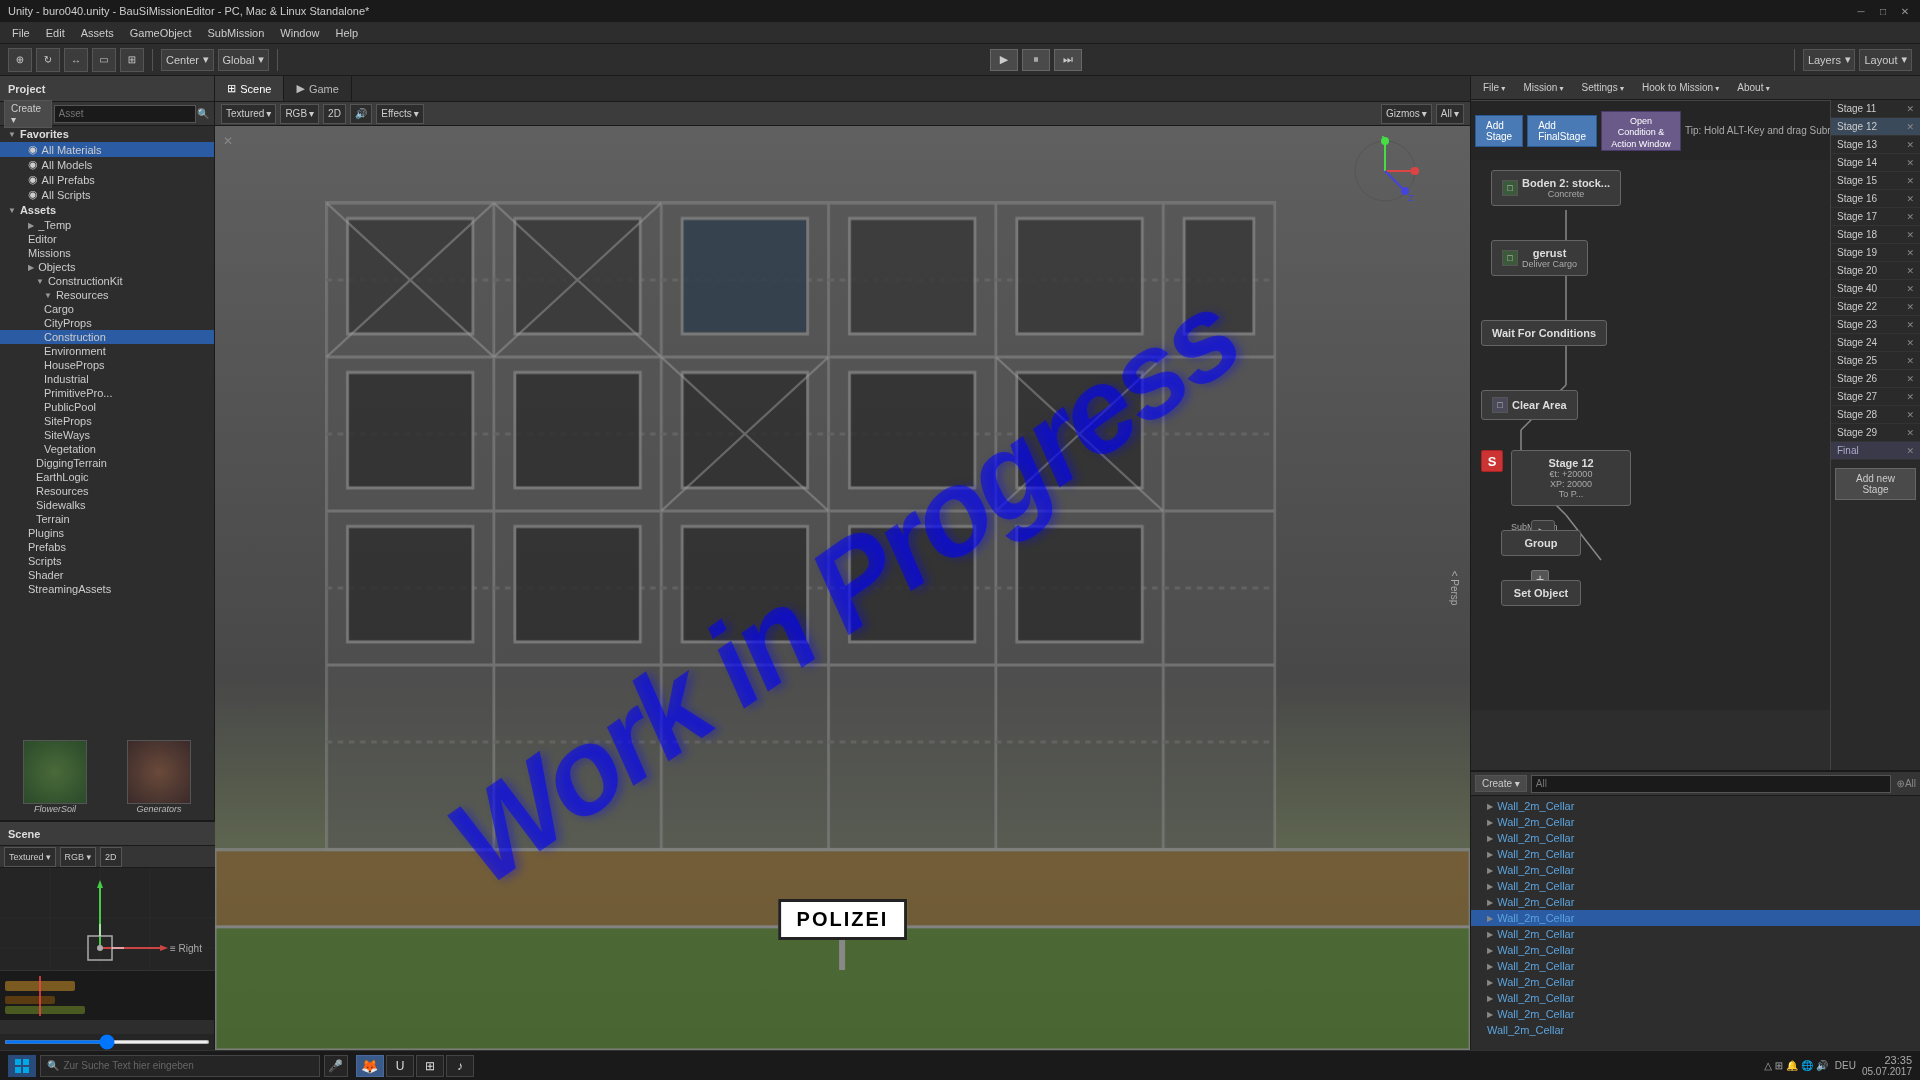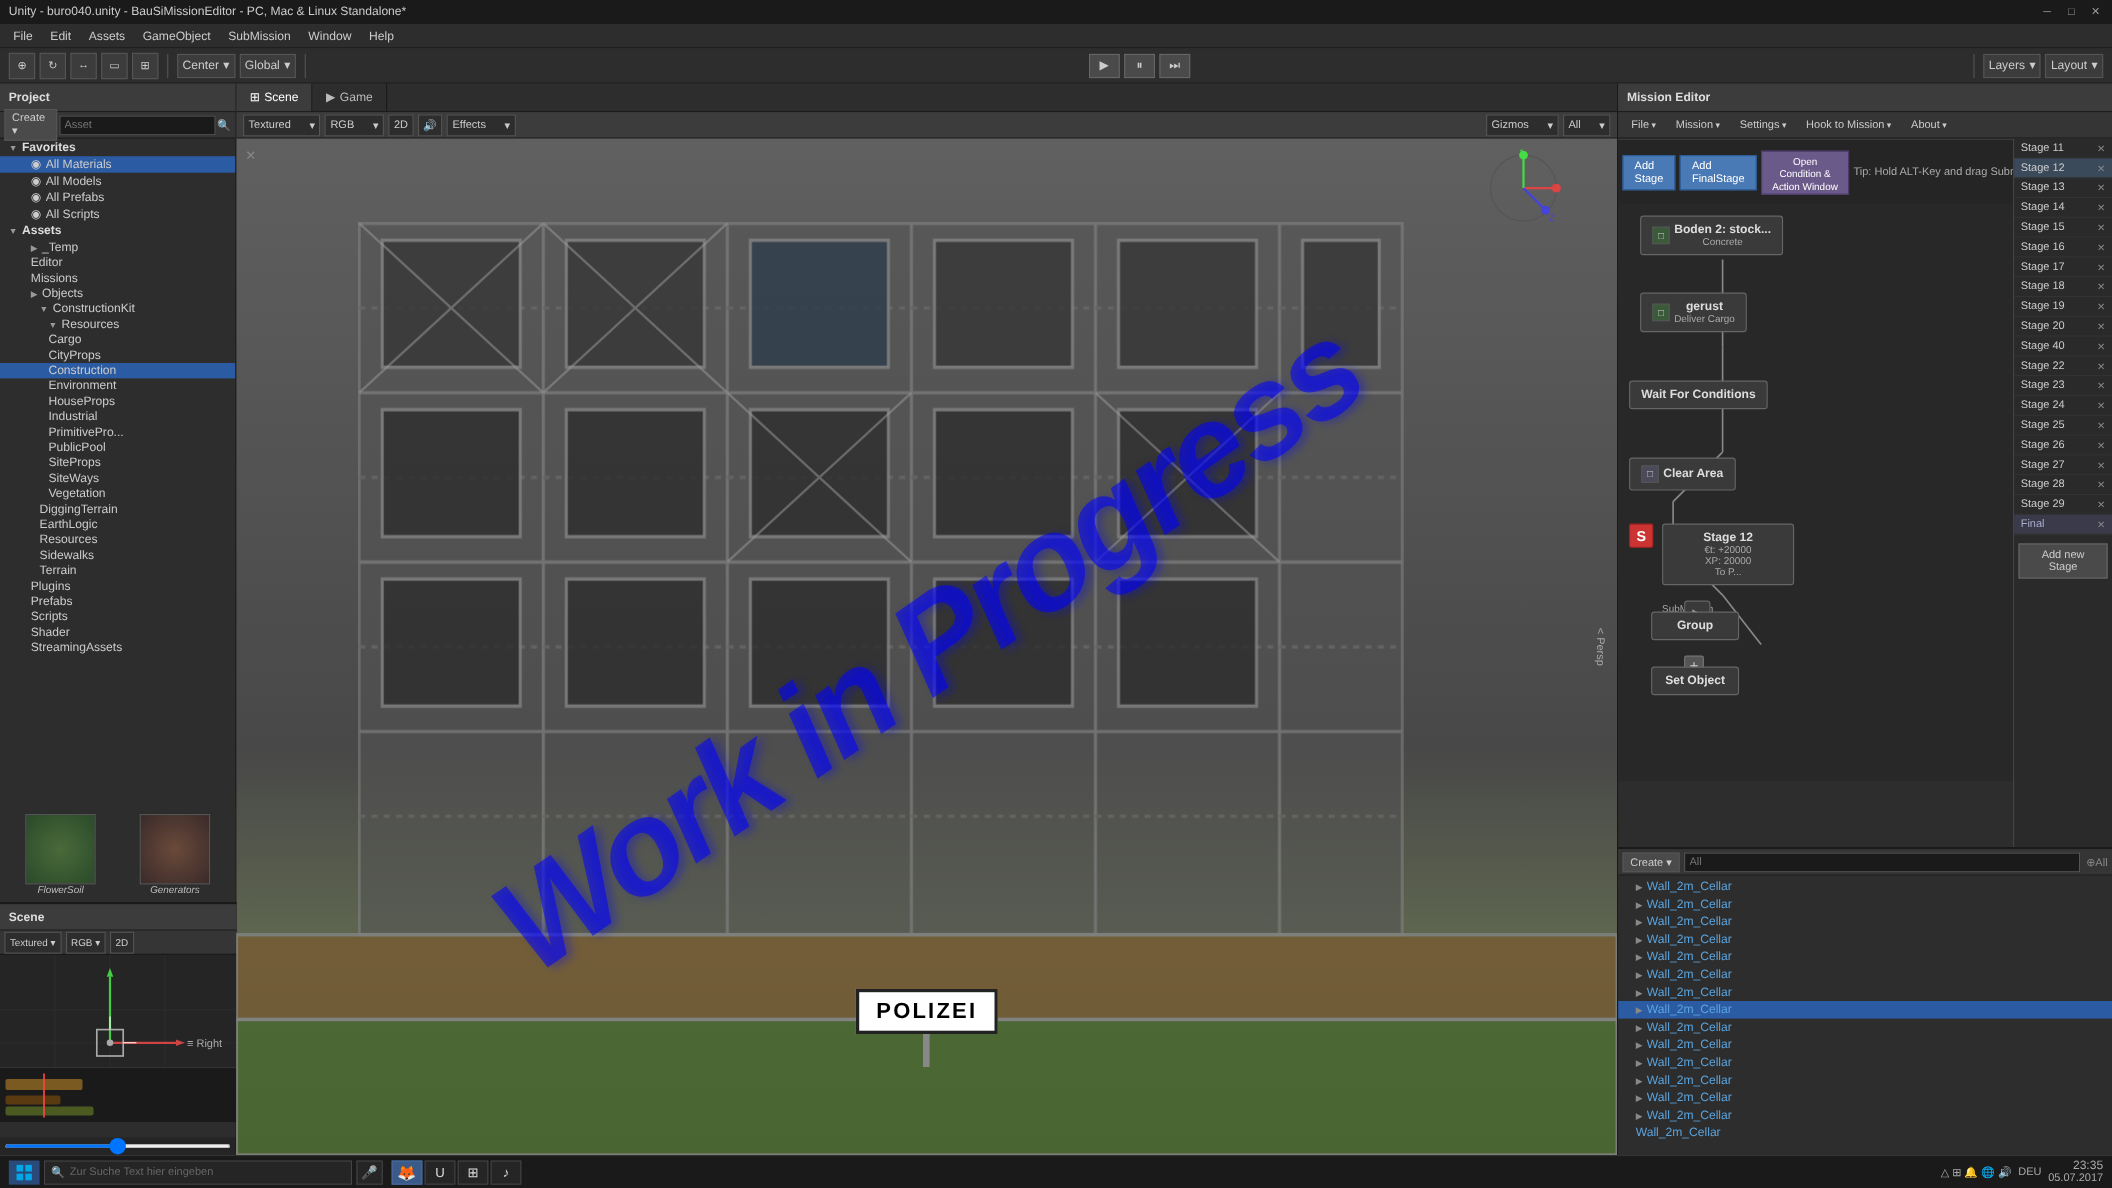--- a/index.html
+++ b/index.html
@@ -45,21 +45,21 @@
     .asset-name { font-size: 9px; color: #bbb; text-align: center; max-width: 70px; word-break: break-all; }
     
     
     #center-area { flex: 1; display: flex; flex-direction: column; }
     
     
     #scene-tabs { height: 26px; background: #2d2d2d; display: flex; align-items: stretch; border-bottom: 1px solid #1a1a1a; }
     .scene-tab { padding: 0 12px; display: flex; align-items: center; gap: 4px; cursor: pointer; font-size: 11px; color: #bbb; border-right: 1px solid #1a1a1a; }
     .scene-tab.active { background: #3c3c3c; color: #fff; }
     .scene-toolbar { height: 24px; background: #3c3c3c; display: flex; align-items: center; padding: 0 6px; gap: 4px; border-bottom: 1px solid #1a1a1a; }
-    .scene-dropdown { height: 20px; background: #2d2d2d; border: 1px solid #555; color: #ccc; font-size: 10px; padding: 0 4px; display: flex; align-items: center; gap: 17px; cursor: pointer; }
+    .scene-dropdown { height: 20px; background: #2d2d2d; border: 1px solid #555; color: #ccc; font-size: 10px; padding: 0 4px; display: flex; align-items: center; gap: 2px; cursor: pointer; }
     
     
     #scene-view { flex: 1; background: #4a4a4a; position: relative; overflow: hidden; }
     .watermark { position: absolute; top: 50%; left: 50%; transform: translate(-50%, -50%) rotate(-35deg); font-size: 120px; font-weight: 900; color: rgba(0, 0, 255, 0.55); white-space: nowrap; pointer-events: none; font-style: italic; letter-spacing: -4px; text-shadow: 4px 4px 8px rgba(0,0,255,0.3); }
     
     
     #right-panel { width: 450px; background: #2d2d2d; border-left: 1px solid #1a1a1a; display: flex; flex-direction: column; }
     #mission-header { height: 26px; background: #3c3c3c; display: flex; align-items: center; padding: 0 8px; border-bottom: 1px solid #1a1a1a; font-size: 11px; font-weight: bold; }
     #mission-menu { height: 24px; background: #353535; display: flex; align-items: center; padding: 0 4px; border-bottom: 1px solid #1a1a1a; gap: 2px; }
     .mission-menu-item { padding: 2px 8px; cursor: pointer; color: #ccc; font-size: 10px; }
@@ -391,23 +391,20 @@
       <div style="position:absolute; top:8px; left:8px; color:#888; font-size:12px; cursor:pointer;">✕</div>
 
       <div style="position:absolute; bottom:80px; left:50%; transform:translateX(-50%);">
         <div style="background:#fff; border:3px solid #222; padding:6px 16px; font-size:20px; font-weight:bold; color:#000; letter-spacing:2px; text-align:center;">POLIZEI</div>
         <div style="width:6px; height:30px; background:#888; margin:0 auto;"></div>
       </div>
     </div>
   </div>
 
   <div id="right-panel">
-    <div id="mission-header">
-      <span>Mission Editor</span>
-    </div>
     <div id="mission-menu">
       <div class="mission-menu-item">File</div>
       <div class="mission-menu-item">Mission</div>
       <div class="mission-menu-item">Settings</div>
       <div class="mission-menu-item">Hook to Mission</div>
       <div class="mission-menu-item">About</div>
     </div>
 
     <div id="stage-editor" style="flex:1; position:relative; display:flex; flex-direction:column;">
 

